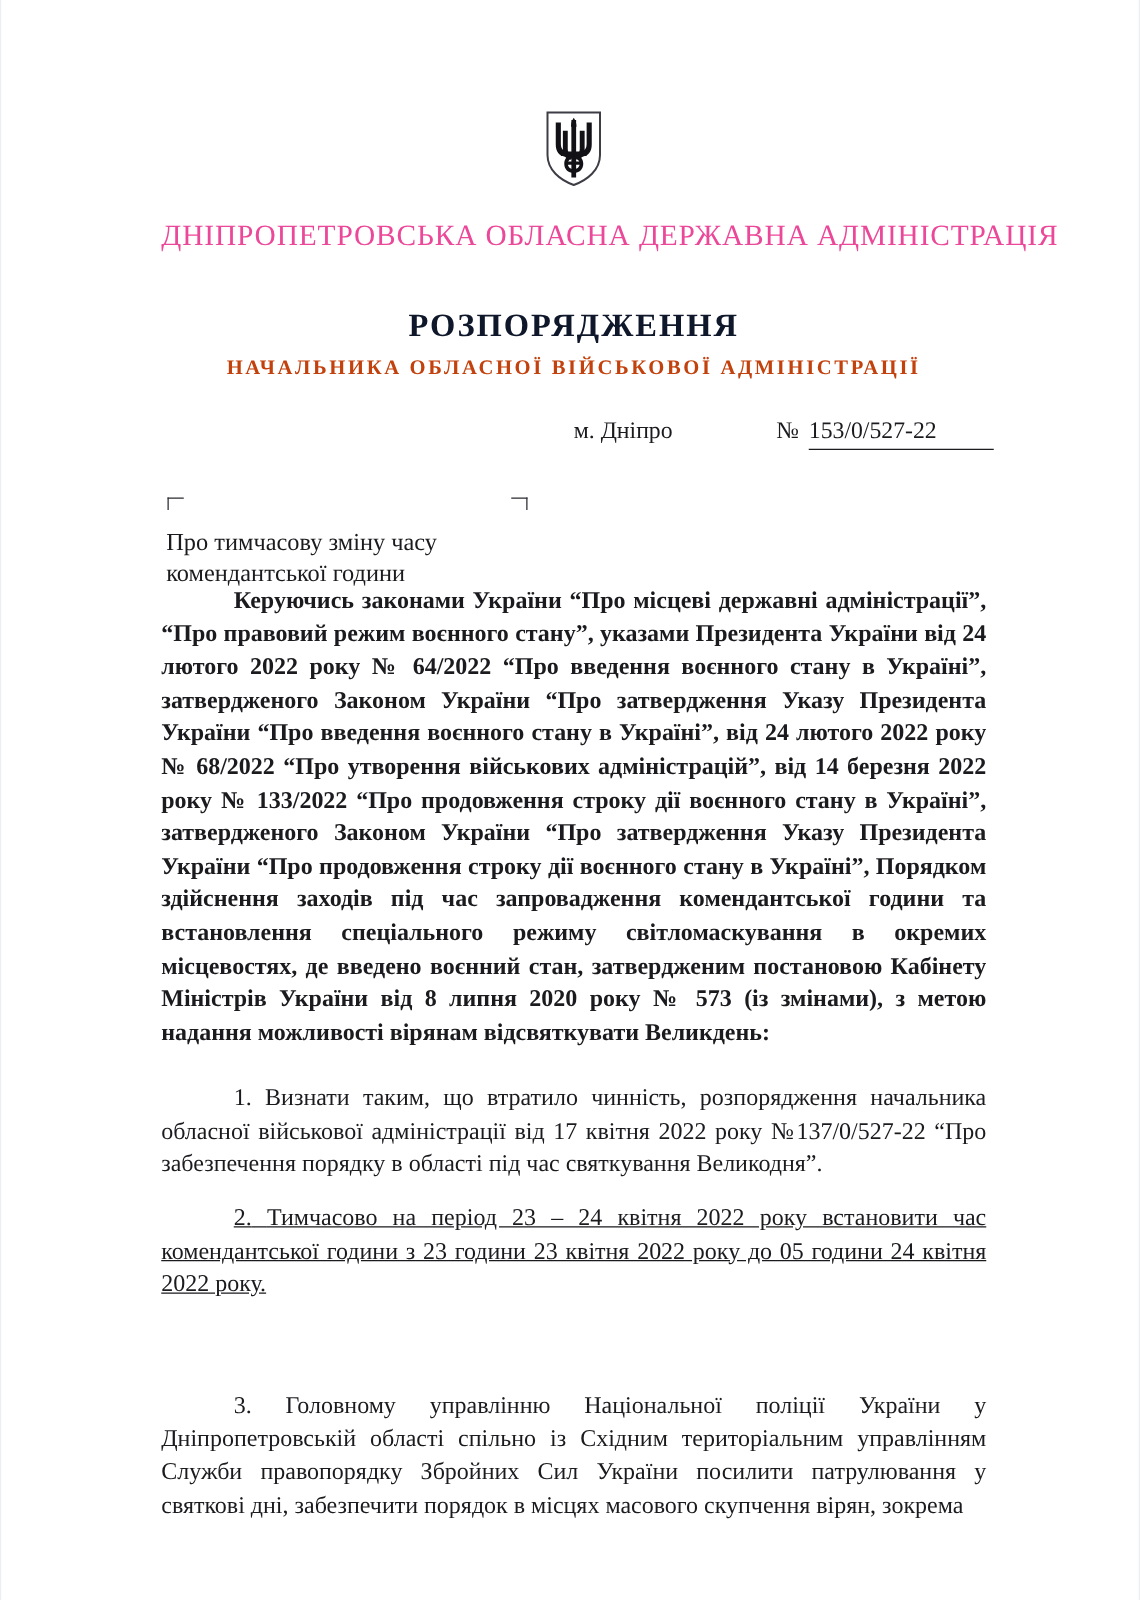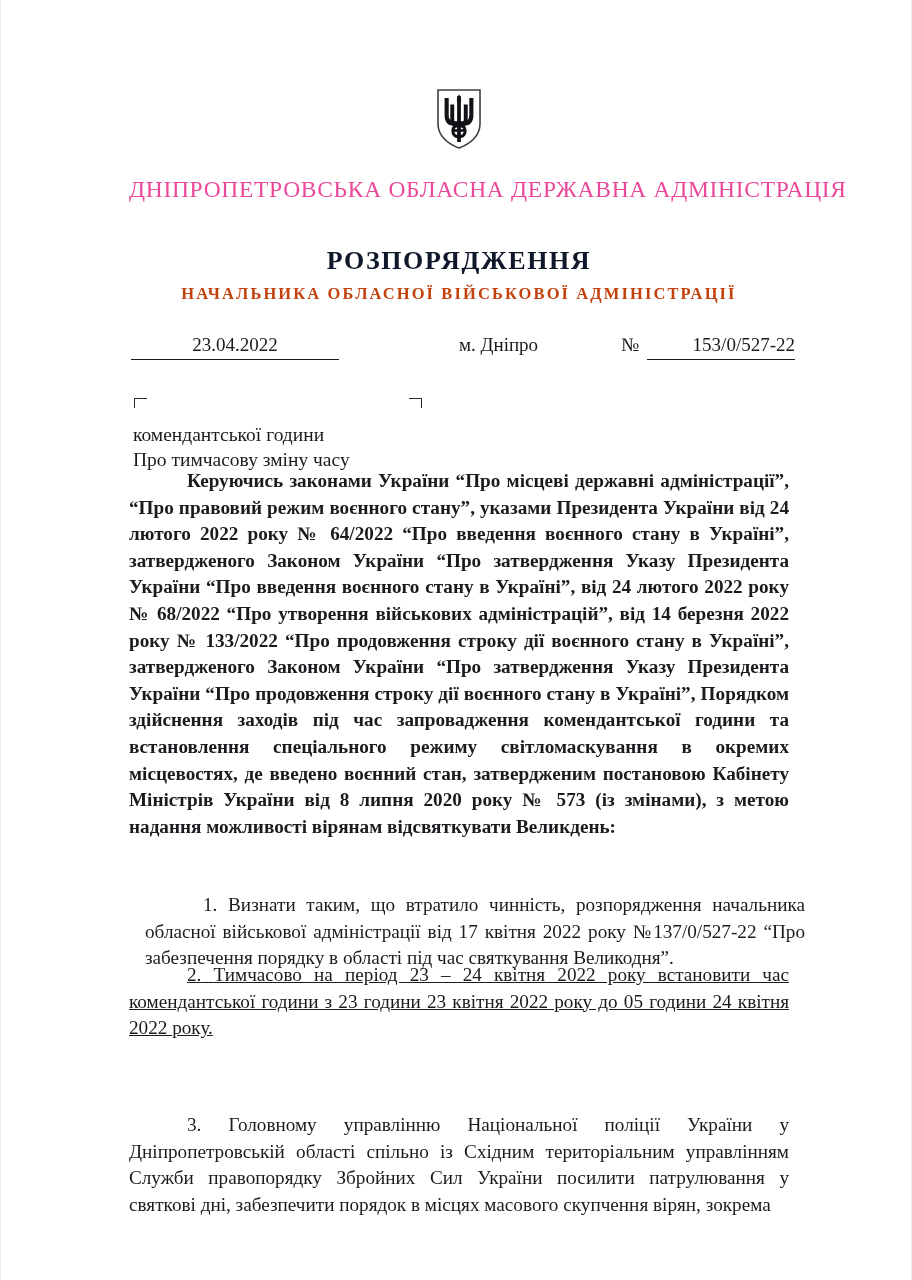--- a/index.html
+++ b/index.html
@@ -113,21 +113,21 @@
     position: absolute;
     left: 492px;
     top: 0;
     font-size: 19px;
   }
   .meta-num {
     position: absolute;
     left: 518px;
     top: 0;
     width: 148px;
-    text-align: right;
+    text-align: left;
     font-size: 19px;
     border-bottom: 1.6px solid #1b1b1f;
     padding-bottom: 3px;
     box-sizing: border-box;
   }
 
   
   .subject-block {
     position: absolute;
     left: 2px;
@@ -168,21 +168,21 @@
     font-size: 19.2px;
     line-height: 26.6px;
     text-align: justify;
     text-align-last: left;
     -webkit-hyphens: none;
     hyphens: none;
   }
   .para .indent { display: inline-block; width: 58px; }
 
   .p-preamble { top: 468px; font-weight: bold; }
-  .p-item1    { top: 892px; margin-left: 16px; }
+  .p-item1    { top: 866px; }
   .p-item2    { top: 962px; text-decoration: underline; }
   .p-item3    { top: 1064px; margin-top: 48px; }
 </style>
 </head>
 <body>
 
 <div class="page">
   <div class="doc-body">
 
     <div class="emblem-wrap">
@@ -203,32 +203,31 @@
       </svg>
     </div>
 
     <div class="org-title">ДНІПРОПЕТРОВСЬКА ОБЛАСНА ДЕРЖАВНА АДМІНІСТРАЦІЯ</div>
 
     <div class="doc-type">РОЗПОРЯДЖЕННЯ</div>
 
     <div class="doc-subtype">НАЧАЛЬНИКА ОБЛАСНОЇ ВІЙСЬКОВОЇ АДМІНІСТРАЦІЇ</div>
 
     <div class="meta-row">
-      <div class="meta-date">23.04.2022</div>
       <div class="meta-city">м. Дніпро</div>
       <div class="meta-numsign">№</div>
       <div class="meta-num">153/0/527-22</div>
     </div>
 
     <div class="subject-block">
       <div class="bracket left"></div>
       <div class="bracket right"></div>
       <div class="subject-text">
+        <span>Про тимчасову зміну часу</span>
         <span>комендантської години</span>
-        <span>Про тимчасову зміну часу</span>
       </div>
     </div>
 
     <div class="para p-preamble"><span class="indent"></span><span>Керуючись законами України “Про місцеві державні адміністрації”, “Про правовий режим воєнного стану”, указами Президента України від 24 лютого 2022 року № 64/2022 “Про введення воєнного стану в Україні”, затвердженого Законом України “Про затвердження Указу Президента України “Про введення воєнного стану в Україні”, від 24 лютого 2022 року № 68/2022 “Про утворення військових адміністрацій”, від 14 березня 2022 року № 133/2022 “Про продовження строку дії воєнного стану в Україні”, затвердженого Законом України “Про затвердження Указу Президента України “Про продовження строку дії воєнного стану в Україні”, Порядком здійснення заходів під час запровадження комендантської години та встановлення спеціального режиму світломаскування в окремих місцевостях, де введено воєнний стан, затвердженим постановою Кабінету Міністрів України від 8 липня 2020 року № 573 (із змінами), з метою надання можливості вірянам відсвяткувати Великдень:</span></div>
 
     <div class="para p-item1"><span class="indent"></span><span>1.</span>&nbsp;<span>Визнати таким, що втратило чинність, розпорядження начальника обласної військової адміністрації від 17 квітня 2022 року №137/0/527-22 “Про забезпечення порядку в області під час святкування Великодня”.</span></div>
 
     <div class="para p-item2"><span class="indent"></span><span>2.</span>&nbsp;<span>Тимчасово на період 23 – 24 квітня 2022 року встановити час комендантської години з 23 години 23 квітня 2022 року до 05 години 24 квітня 2022 року.</span></div>
 
     <div class="para p-item3"><span class="indent"></span><span>3.</span>&nbsp;<span>Головному управлінню Національної поліції України у Дніпропетровській області спільно із Східним територіальним управлінням Служби правопорядку Збройних Сил України посилити патрулювання у святкові дні, забезпечити порядок в місцях масового скупчення вірян, зокрема</span></div>

